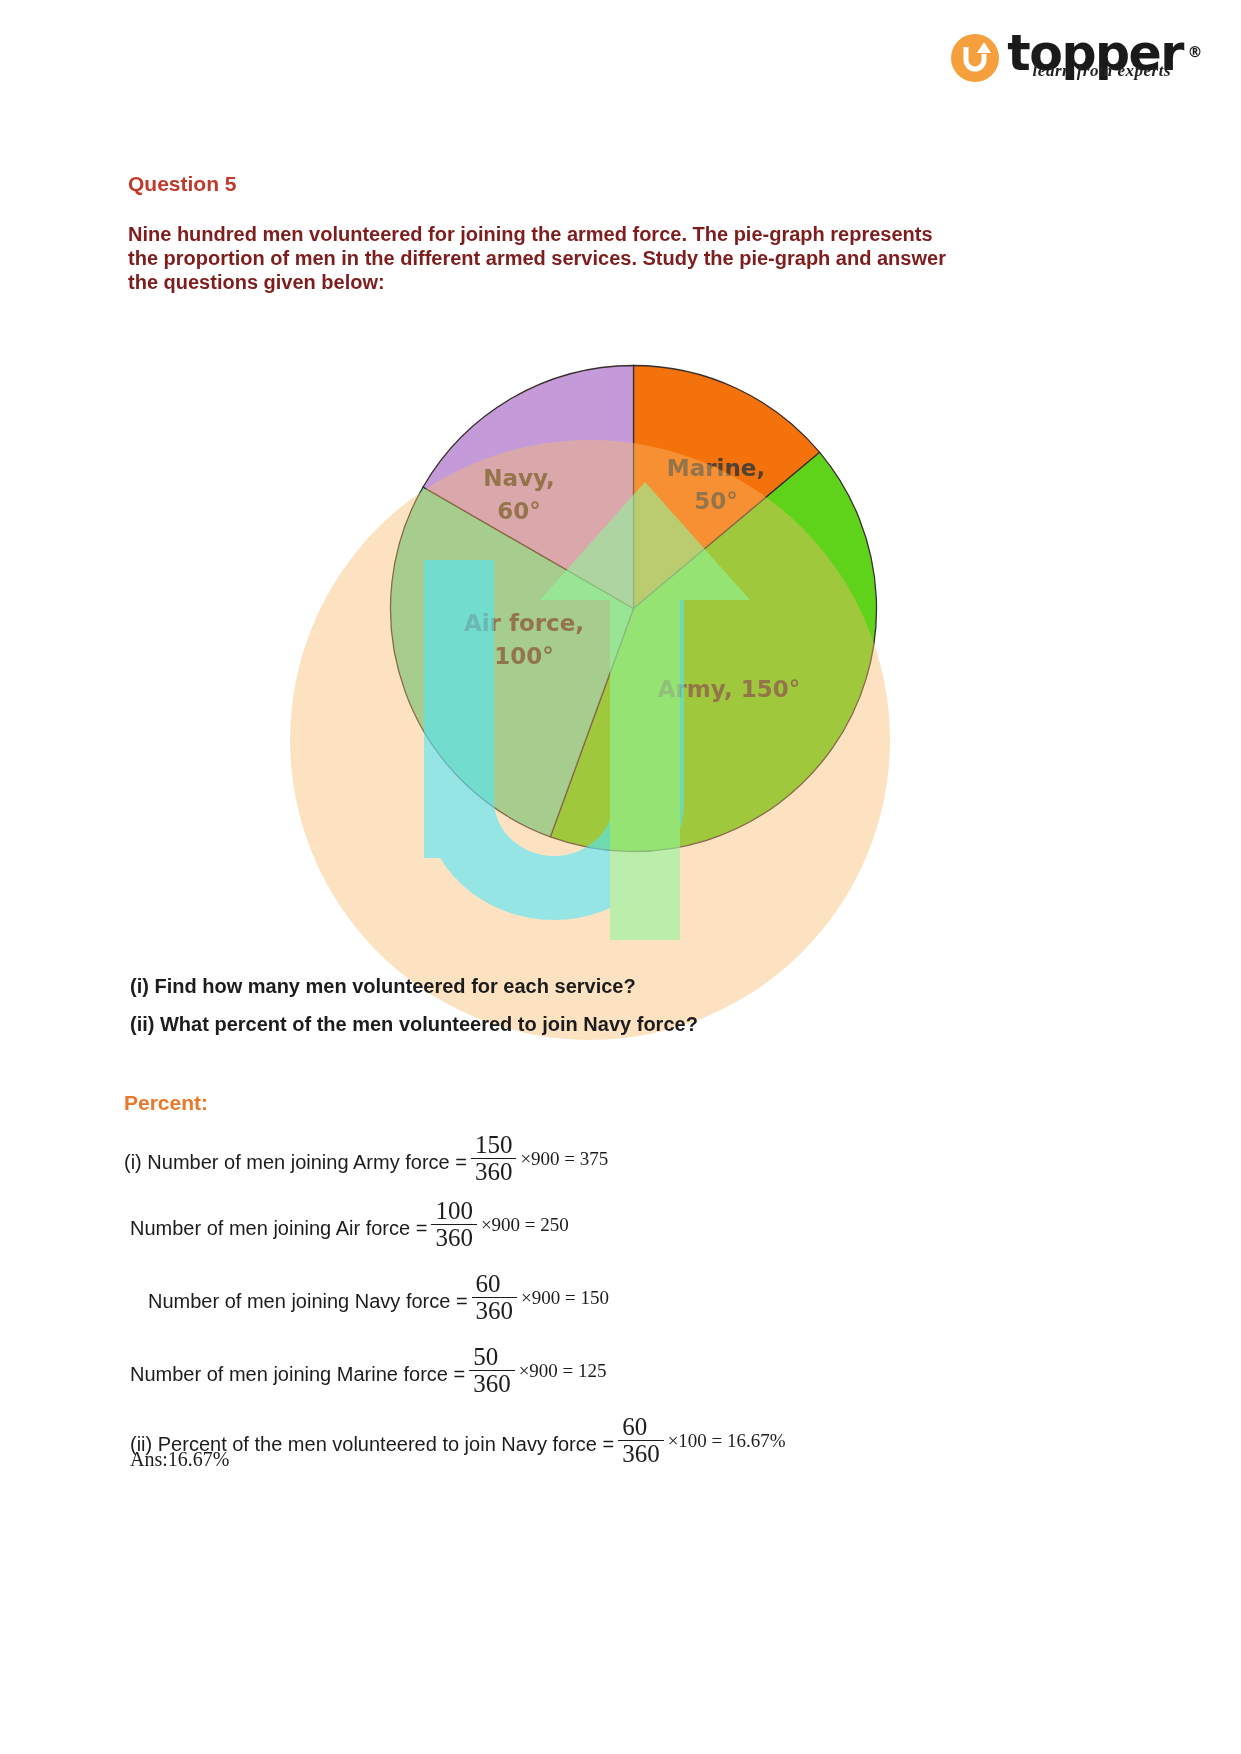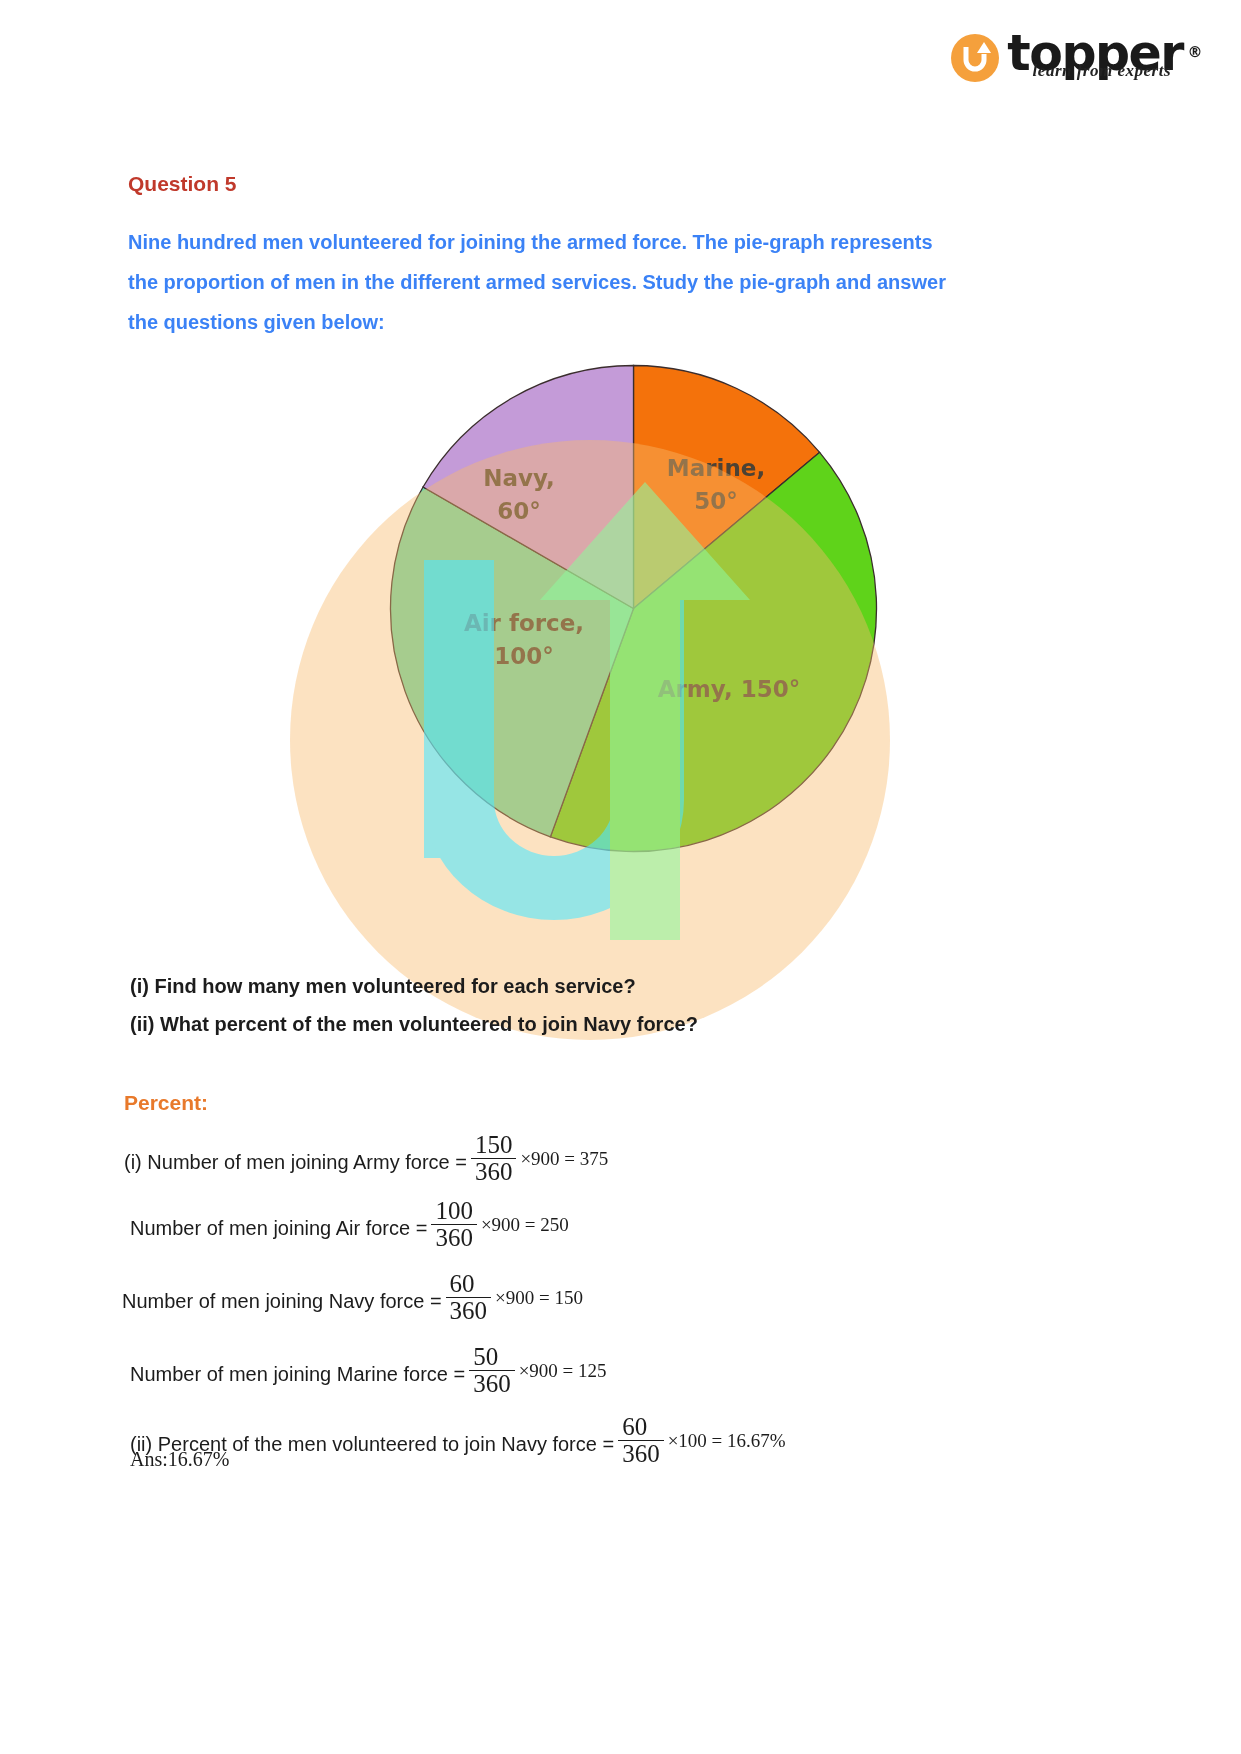--- a/index.html
+++ b/index.html
@@ -17,21 +17,21 @@
   .logo-mark .u-glyph{position:absolute;left:0;top:0;width:100%;height:100%;}
   .logo-word{font-family:"DejaVu Sans", sans-serif;font-weight:bold;font-size:49px;
              letter-spacing:-1.5px;color:#1a1a1a;line-height:52px;position:relative;text-align:center;}
   .logo-reg{position:absolute;top:-2px;right:-18px;font-size:15px;font-weight:bold;}
   .logo-tag{position:absolute;right:12px;bottom:-17px;font-family:"Liberation Serif",serif;
             font-style:italic;font-size:17px;color:#222;letter-spacing:.5px;}
 
   
   .q-title{position:absolute;left:128px;top:172px;font-size:21px;font-weight:bold;color:#C0392B;}
   .q-body{position:absolute;left:128px;top:222px;width:830px;font-size:20px;font-weight:bold;
-          color:#3b82f6;line-height:40px;}
+          color:#7f1d1d;line-height:24px;}
 
   
   .chart-wrap{position:absolute;left:389px;top:364px;width:489px;height:489px;}
   .chart-wrap svg{display:block;}
   .slice-label{font-family:"DejaVu Sans", sans-serif;font-weight:bold;fill:#4d4234;
                font-size:23px;text-anchor:middle;}
 
   
   .watermark{position:absolute;left:0;top:0;width:1241px;height:1754px;pointer-events:none;}
 
@@ -123,21 +123,21 @@
 
   <div class="sol-line" style="left:130px;top:1198px;">
     <span class="txt">Number of men joining Air force  = </span>
     <span class="frac">
       <span class="num">100</span>
       <span class="den">360</span>
     </span>
     <span class="mtail">×900 = 250</span>
   </div>
 
-  <div class="sol-line" style="left:122px;top:1271px;">
+  <div class="sol-line" style="left:148px;top:1271px;">
     <span class="txt">Number of men joining Navy force  = </span>
     <span class="frac">
       <span class="num">60</span>
       <span class="den">360</span>
     </span>
     <span class="mtail">×900 = 150</span>
   </div>
 
   <div class="sol-line" style="left:130px;top:1344px;">
     <span class="txt">Number of men joining Marine force  = </span>

